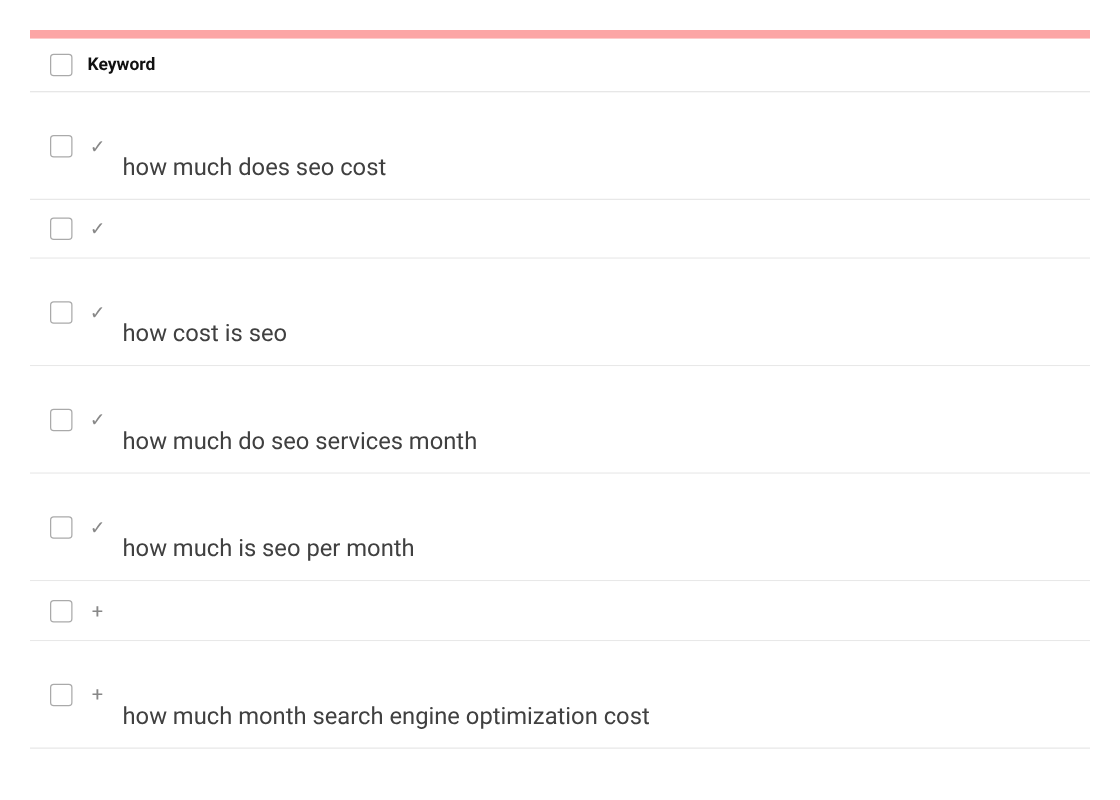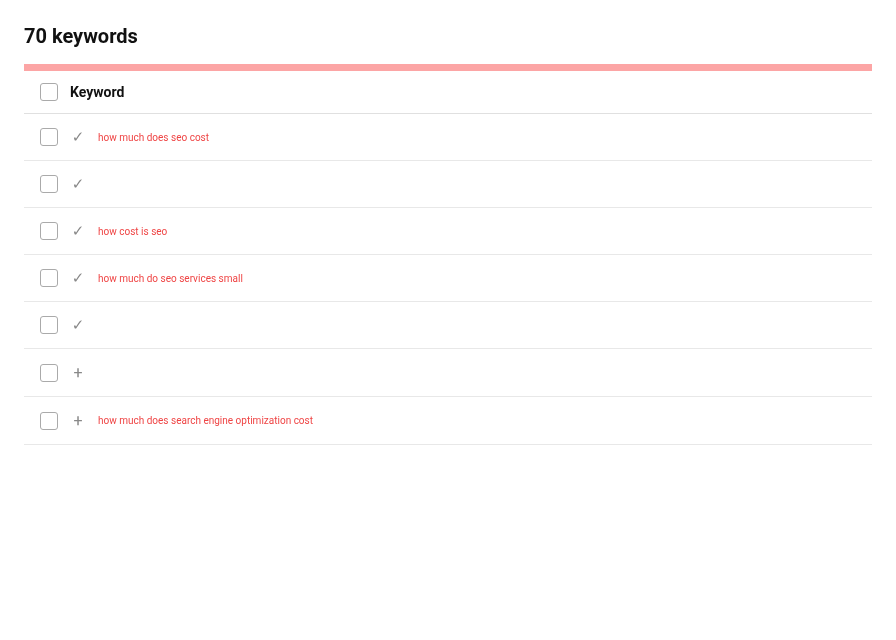--- a/index.html
+++ b/index.html
@@ -92,31 +92,31 @@
       font-size: 15px;
     }
 
     .row-icon.plus {
       color: #888;
       font-size: 16px;
       font-weight: 400;
     }
 
     .keyword-link {
-      font-size: 10px;
-      color: #ef4444;
+      font-size: 19px;
+      color: #404040;
       text-decoration: none;
       cursor: pointer;
+      margin-top: 34px;
     }
   </style>
 </head>
 <body>
 
 <div class="page-container">
-  <div class="page-title">70 keywords</div>
 
   <div class="table-container">
     <div class="table-header">
       <div class="header-checkbox"></div>
       <span class="header-label">Keyword</span>
     </div>
 
     <div id="rows-container">
         <div class="table-row">
           <div class="row-checkbox"></div>
@@ -128,30 +128,31 @@
           <div class="row-icon check">✓</div>
         </div>
         <div class="table-row">
           <div class="row-checkbox"></div>
           <div class="row-icon check">✓</div>
           <a class="keyword-link" href="#">how cost is seo</a>
         </div>
         <div class="table-row">
           <div class="row-checkbox"></div>
           <div class="row-icon check">✓</div>
-          <a class="keyword-link" href="#">how much do seo services small</a>
+          <a class="keyword-link" href="#">how much do seo services month</a>
         </div>
         <div class="table-row">
           <div class="row-checkbox"></div>
           <div class="row-icon check">✓</div>
+          <a class="keyword-link" href="#">how much is seo per month</a>
         </div>
         <div class="table-row">
           <div class="row-checkbox"></div>
           <div class="row-icon plus">+</div>
         </div>
         <div class="table-row">
           <div class="row-checkbox"></div>
           <div class="row-icon plus">+</div>
-          <a class="keyword-link" href="#">how much does search engine optimization cost</a>
+          <a class="keyword-link" href="#">how much month search engine optimization cost</a>
         </div>
       </div>
   </div>
 </div>
 
 </body></html>

